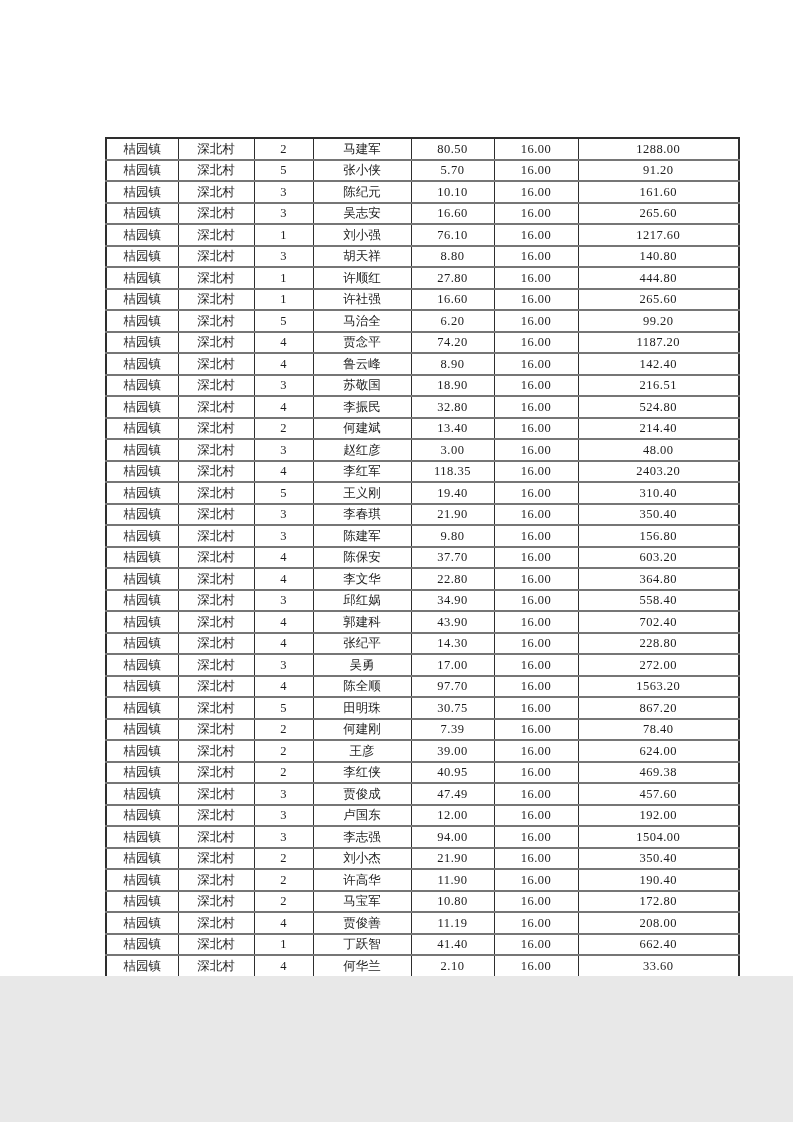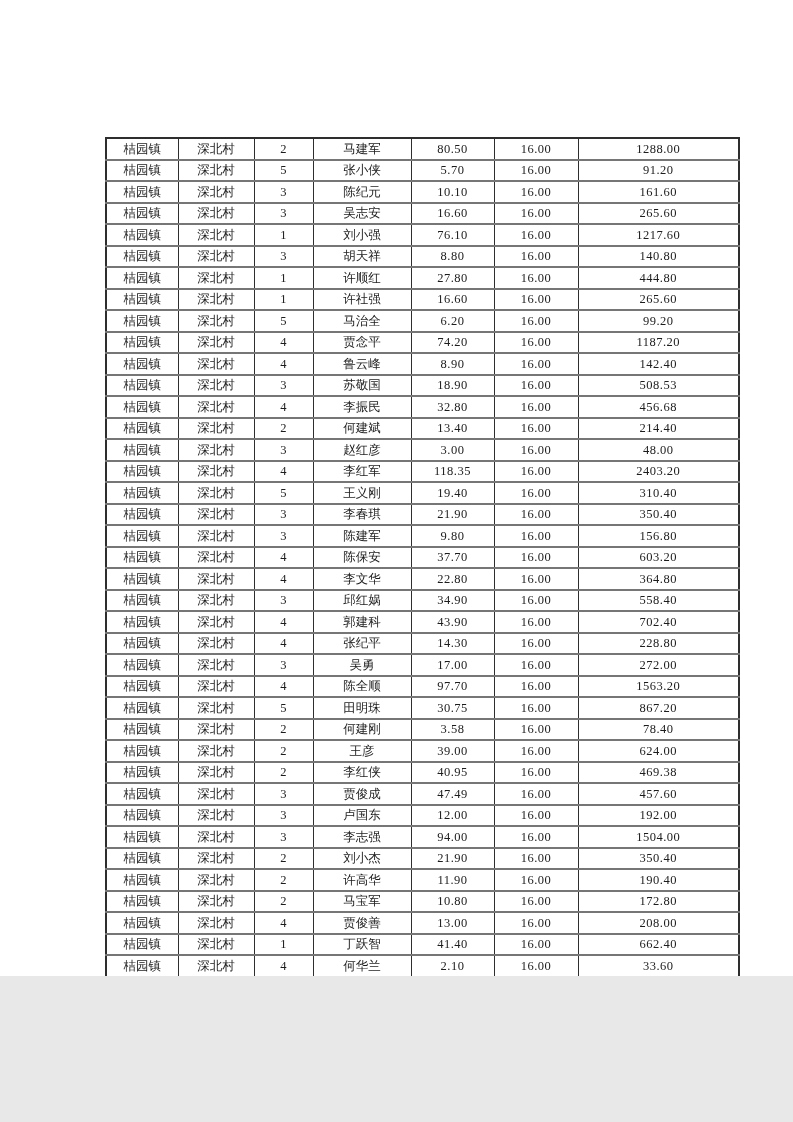--- a/index.html
+++ b/index.html
@@ -173,31 +173,31 @@
     <td class="num">142.40</td>
   </tr>
 
   <tr>
     <td>桔园镇</td>
     <td>深北村</td>
     <td class="num">3</td>
     <td>苏敬国</td>
     <td class="num">18.90</td>
     <td class="num">16.00</td>
-    <td class="num">508.53</td>
+    <td class="num">216.51</td>
   </tr>
 
   <tr>
     <td>桔园镇</td>
     <td>深北村</td>
     <td class="num">4</td>
     <td>李振民</td>
     <td class="num">32.80</td>
     <td class="num">16.00</td>
-    <td class="num">456.68</td>
+    <td class="num">524.80</td>
   </tr>
 
   <tr>
     <td>桔园镇</td>
     <td>深北村</td>
     <td class="num">2</td>
     <td>何建斌</td>
     <td class="num">13.40</td>
     <td class="num">16.00</td>
     <td class="num">214.40</td>
@@ -331,21 +331,21 @@
     <td class="num">30.75</td>
     <td class="num">16.00</td>
     <td class="num">867.20</td>
   </tr>
 
   <tr>
     <td>桔园镇</td>
     <td>深北村</td>
     <td class="num">2</td>
     <td>何建刚</td>
-    <td class="num">3.58</td>
+    <td class="num">7.39</td>
     <td class="num">16.00</td>
     <td class="num">78.40</td>
   </tr>
 
   <tr>
     <td>桔园镇</td>
     <td>深北村</td>
     <td class="num">2</td>
     <td>王彦</td>
     <td class="num">39.00</td>
@@ -421,21 +421,21 @@
     <td class="num">10.80</td>
     <td class="num">16.00</td>
     <td class="num">172.80</td>
   </tr>
 
   <tr>
     <td>桔园镇</td>
     <td>深北村</td>
     <td class="num">4</td>
     <td>贾俊善</td>
-    <td class="num">13.00</td>
+    <td class="num">11.19</td>
     <td class="num">16.00</td>
     <td class="num">208.00</td>
   </tr>
 
   <tr>
     <td>桔园镇</td>
     <td>深北村</td>
     <td class="num">1</td>
     <td>丁跃智</td>
     <td class="num">41.40</td>

